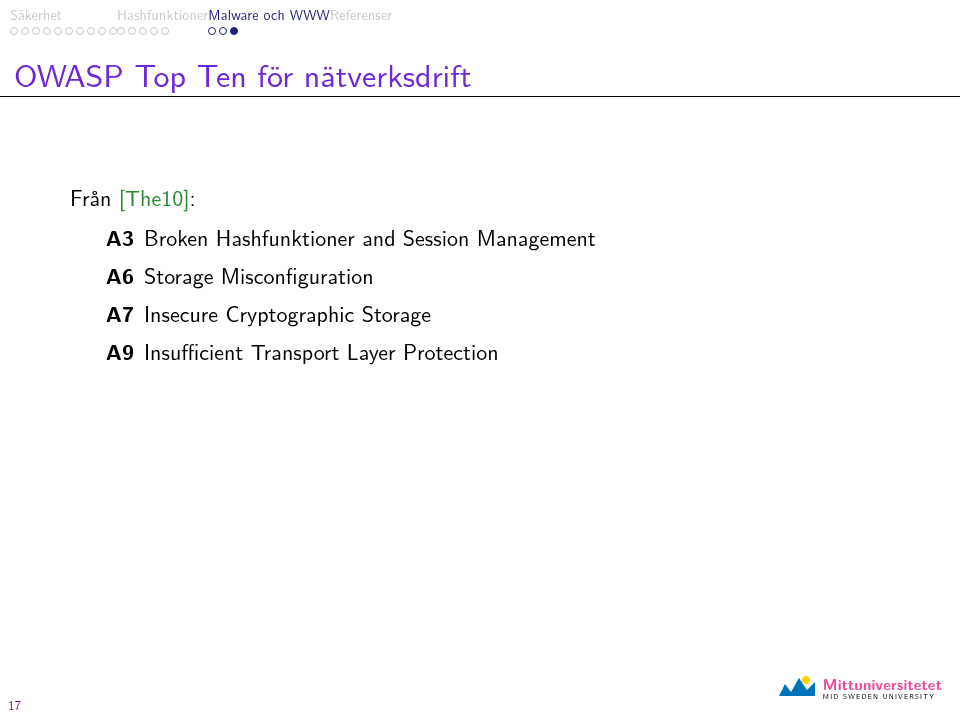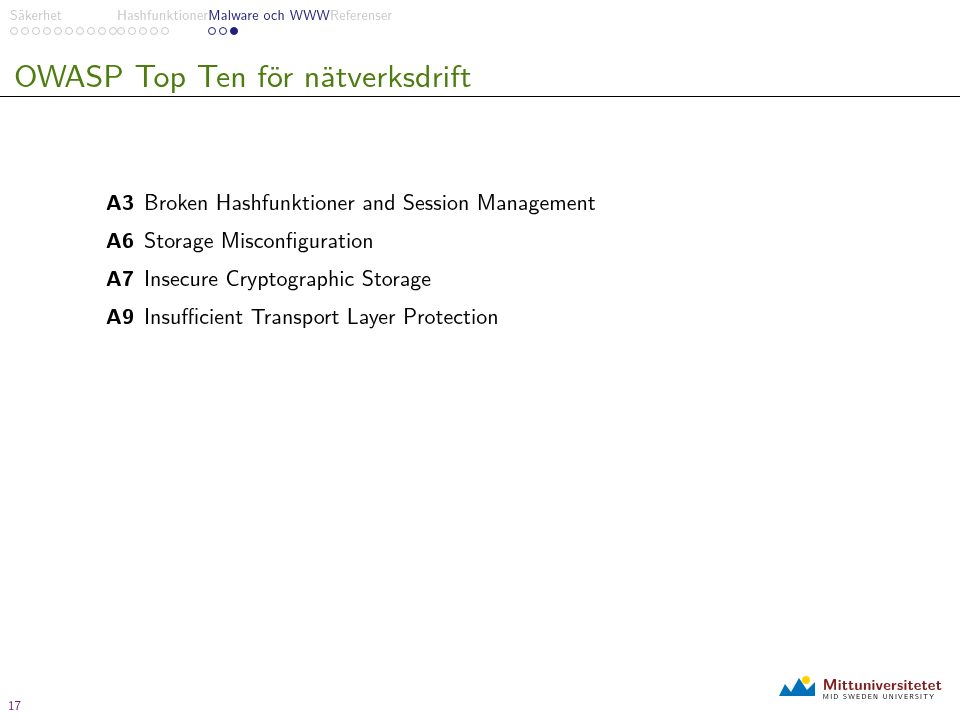--- a/index.html
+++ b/index.html
@@ -62,21 +62,21 @@
     border-color: #20207a;
   }
 
   
   .frame-title {
     position: absolute;
     top: 50px;
     left: 14px;
     font-size: 32px;
     font-weight: 300;
-    color: #4d7c0f;
+    color: #6d28d9;
   }
   .rule {
     position: absolute;
     top: 96px;
     left: 0;
     right: 0;
     height: 0;
     border-top: 1px solid #000;
   }
 
@@ -133,21 +133,21 @@
   }
   .logo-mark svg { display: block; }
   .logo-text {
     display: flex;
     flex-direction: column;
     line-height: 1;
   }
   .logo-text .uni {
     font-size: 15px;
     font-weight: 700;
-    color: #7f1d1d;
+    color: #ec4899;
     letter-spacing: 0.2px;
   }
   .logo-text .tag {
     font-size: 7px;
     letter-spacing: 1.2px;
     color: #000;
     margin-top: 2px;
   }
 </style>
 </head>
@@ -190,20 +190,23 @@
   <div class="nav-section">
     <span class="nav-label">Referenser</span>
     <span class="dot-row"></span>
   </div>
 </div>
 
 <div class="frame-title">OWASP Top Ten för nätverksdrift</div>
 <div class="rule"></div>
 
 <div class="content">
+  <div class="intro">
+    <span>Från </span><span class="cite">[The10]</span><span>:</span>
+  </div>
   <div class="items">
     <div class="item-row">
       <span class="item-key">A3</span>
       <span class="item-val">Broken Hashfunktioner and Session Management</span>
     </div>
     <div class="item-row">
       <span class="item-key">A6</span>
       <span class="item-val">Storage Misconfiguration</span>
     </div>
     <div class="item-row">

